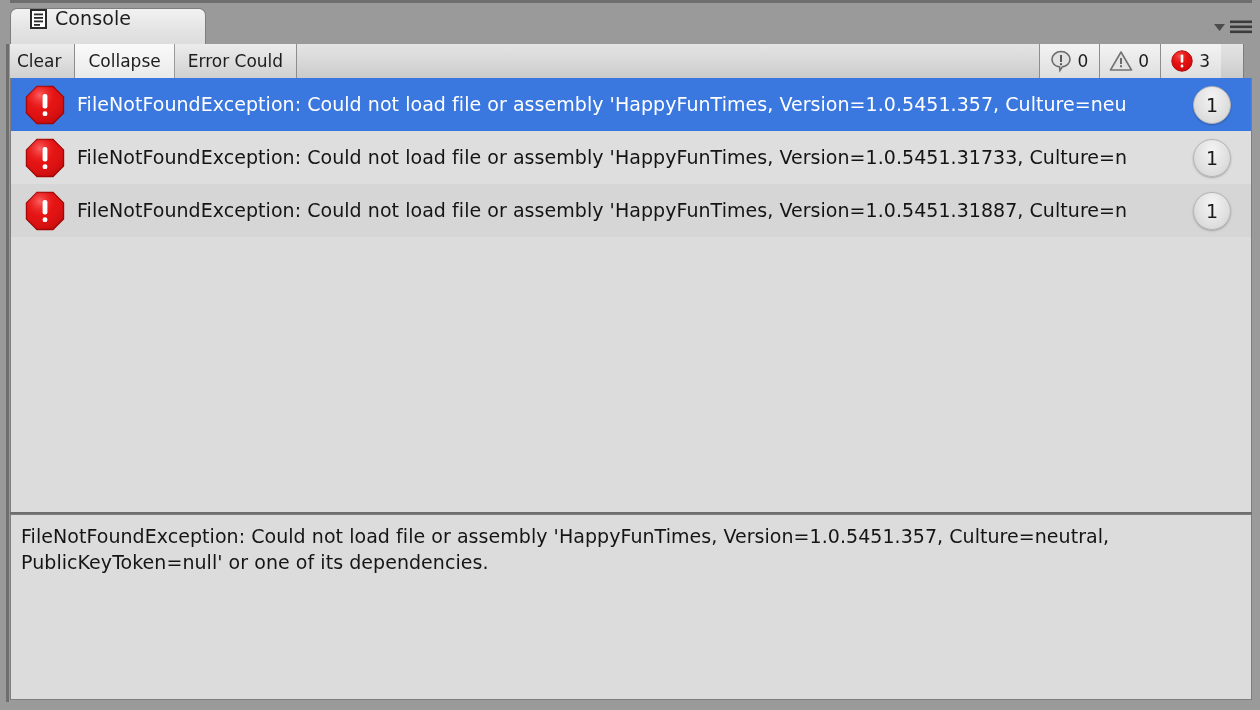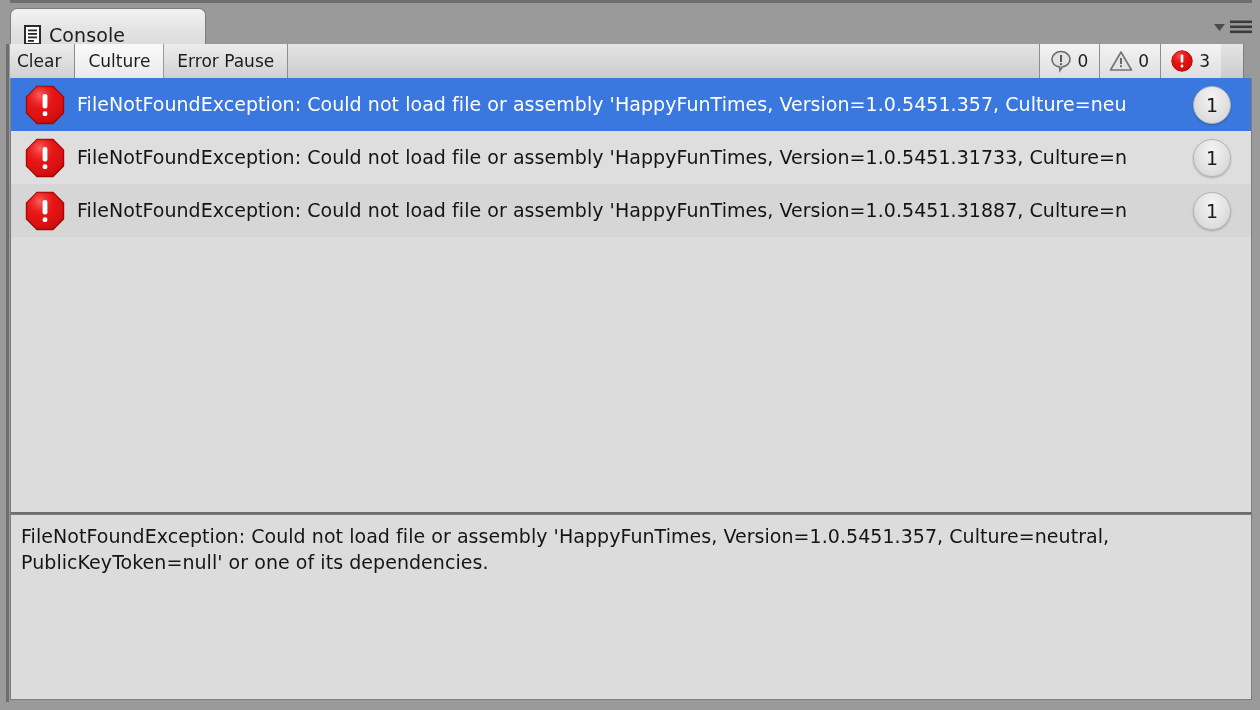--- a/index.html
+++ b/index.html
@@ -13,21 +13,21 @@
 
   
   .tabstrip{position:absolute;left:0;top:0;width:1260px;height:45px;background:#9a9a9a;}
   .tabstrip .topline{position:absolute;left:0;top:0;width:1260px;height:3px;background:#6e6e6e;}
   .tab{
     position:absolute;left:10px;top:8px;width:196px;height:37px;
     background:linear-gradient(to bottom,#f2f2f2 0%,#e3e3e3 60%,#dcdcdc 100%);
     border:1px solid #7e7e7e;border-bottom:none;
     border-top-left-radius:7px;border-top-right-radius:7px;
     box-sizing:border-box;
-    display:flex;align-items:flex-end;padding-left:13px;
+    display:flex;align-items:flex-start;padding-left:19px;
   }
   .tab-icon{width:17px;height:20px;margin-right:8px;flex:0 0 auto;display:block;}
   .tab-label{font-size:19px;color:#1d1d1d;line-height:1;letter-spacing:.1px;}
 
   .win-menu{position:absolute;right:8px;top:20px;display:flex;align-items:center;gap:4px;}
   .win-menu svg{display:block;}
 
   
   .toolbar{
     position:absolute;left:2px;top:44px;width:1242px;height:35px;
@@ -130,22 +130,22 @@
       <svg width="22" height="14" viewBox="0 0 22 14">
         <rect x="0" y="0.5" width="22" height="2.6" fill="#3c3c3c"></rect>
         <rect x="0" y="5.5" width="22" height="2.6" fill="#3c3c3c"></rect>
         <rect x="0" y="10.5" width="22" height="2.6" fill="#3c3c3c"></rect>
       </svg>
     </div>
   </div>
 
   <div class="toolbar">
     <div class="tb-btn first plain">Clear</div>
-    <div class="tb-btn flat">Culture</div>
-    <div class="tb-btn plain">Error Pause</div>
+    <div class="tb-btn flat">Collapse</div>
+    <div class="tb-btn plain">Error Could</div>
     <div class="tb-spacer"></div>
 
     <div class="tb-count">
       <svg width="24" height="24" viewBox="0 0 24 24">
         <path d="M12 2.5 C17 2.5 21 6 21 10.3 C21 14.2 17.6 17.4 13.3 17.9 L11 21.5 L10.6 17.9 C6 17.6 3 14.3 3 10.3 C3 6 7 2.5 12 2.5 Z" fill="#e2e2e2" stroke="#6b6b6b" stroke-width="1.6"></path>
         <rect x="11" y="6" width="2" height="7" fill="#5a5a5a"></rect>
         <rect x="11" y="14.2" width="2" height="2" fill="#5a5a5a"></rect>
       </svg>
       <span>0</span>
     </div>

